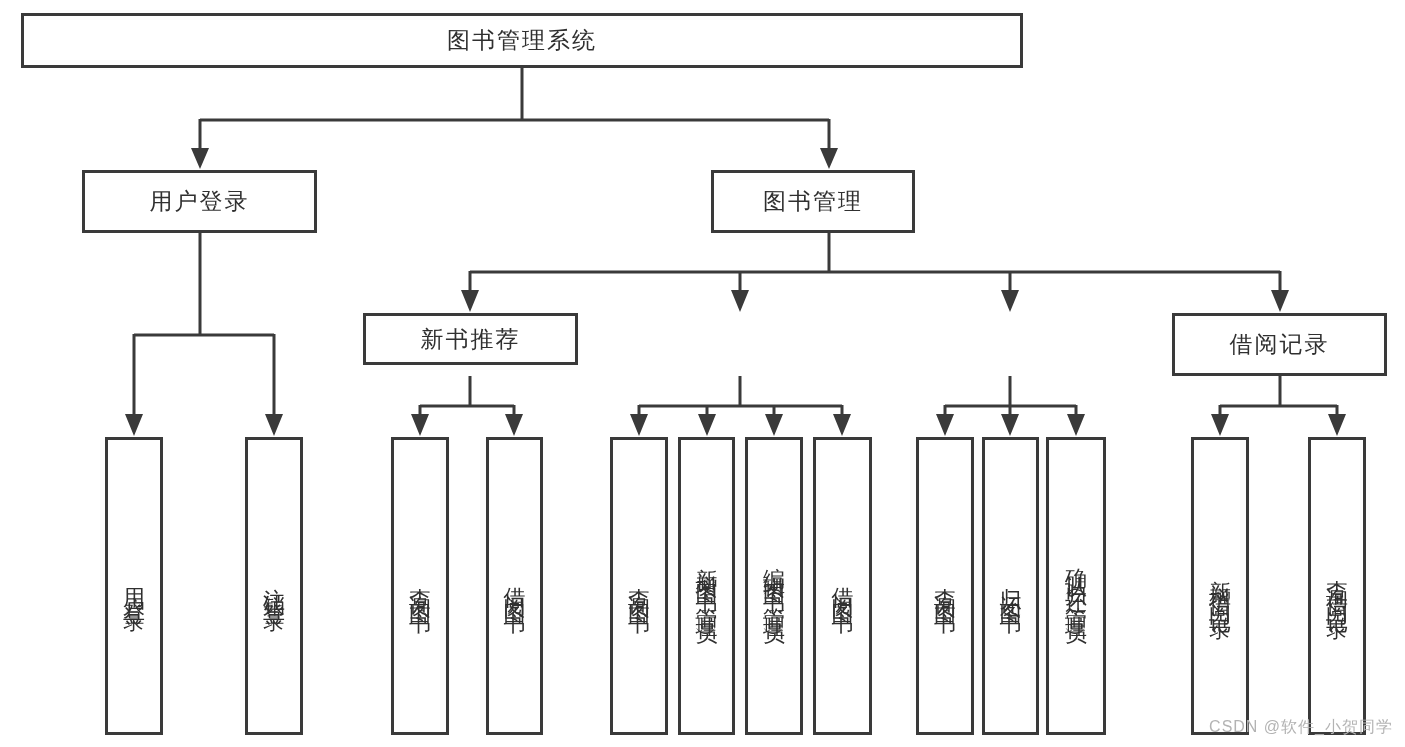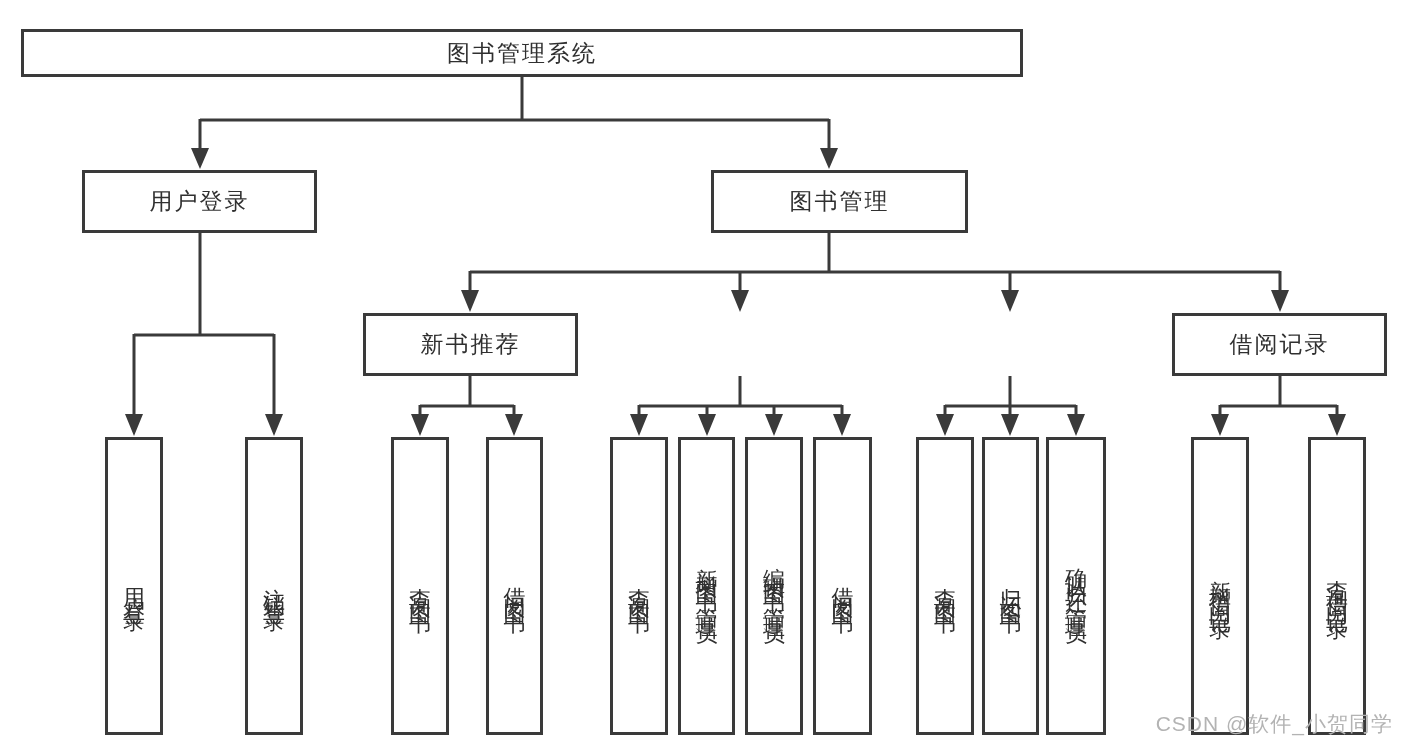--- a/index.html
+++ b/index.html
@@ -19,21 +19,21 @@
     background:#ffffff;
     display:flex;align-items:center;justify-content:center;
   }
   .hlabel{font-size:23px;letter-spacing:2px;white-space:nowrap;}
   .vtext{
     writing-mode:vertical-rl;text-orientation:mixed;
     font-size:22px;letter-spacing:8px;line-height:1;white-space:nowrap;
   }
   .watermark{
     position:absolute;right:12px;bottom:9px;
-    font-size:21px;letter-spacing:1px;
+    font-size:16px;letter-spacing:1px;
     color:var(--watermark-color,#b3b3b3);
     z-index:5;white-space:nowrap;
   }
 </style>
 </head>
 <body>
 
 <div class="stage">
 
   <svg class="connectors" viewBox="0 0 1405 747" aria-hidden="true">
@@ -60,32 +60,32 @@
     <g>
       <path class="ln" d="M1010,376 V406 M945,406 H1076 M945,405 V416 M1010,405 V416 M1076,405 V416"></path>
       <path class="ah" d="M936,414 H954 L945,436 Z M1001,414 H1019 L1010,436 Z M1067,414 H1085 L1076,436 Z"></path>
     </g>
     <g>
       <path class="ln" d="M1280,376 V406 M1220,406 H1337 M1220,405 V416 M1337,405 V416"></path>
       <path class="ah" d="M1211,414 H1229 L1220,436 Z M1328,414 H1346 L1337,436 Z"></path>
     </g>
   </svg>
 
-  <div class="box" style="left:21px;top:29px;width:1002px;height:48px">
+  <div class="box" style="left:21px;top:13px;width:1002px;height:55px">
     <span class="hlabel">图书管理系统</span>
   </div>
 
   <div class="box" style="left:82px;top:170px;width:235px;height:63px">
     <span class="hlabel">用户登录</span>
   </div>
-  <div class="box" style="left:711px;top:170px;width:257px;height:63px">
+  <div class="box" style="left:711px;top:170px;width:204px;height:63px">
     <span class="hlabel">图书管理</span>
   </div>
 
-  <div class="box" style="left:363px;top:313px;width:215px;height:63px">
+  <div class="box" style="left:363px;top:313px;width:215px;height:52px">
     <span class="hlabel">新书推荐</span>
   </div>
   <div class="box" style="left:1172px;top:313px;width:215px;height:63px">
     <span class="hlabel">借阅记录</span>
   </div>
 
   <div class="box" style="left:105px;top:437px;width:58px;height:298px">
     <span class="vtext">用户登录</span>
   </div>
   <div class="box" style="left:245px;top:437px;width:58px;height:298px">

